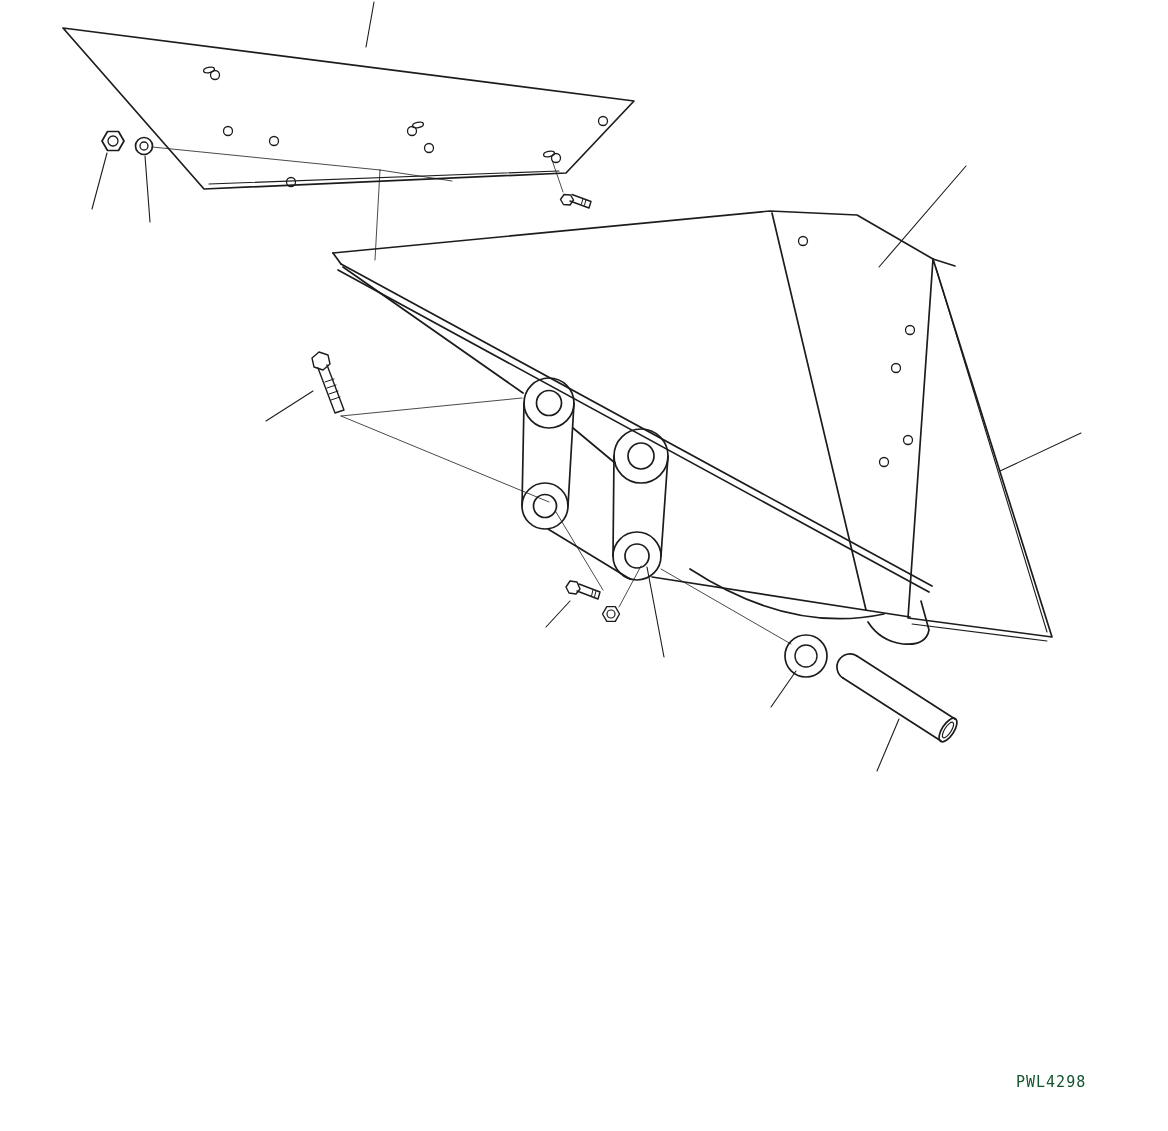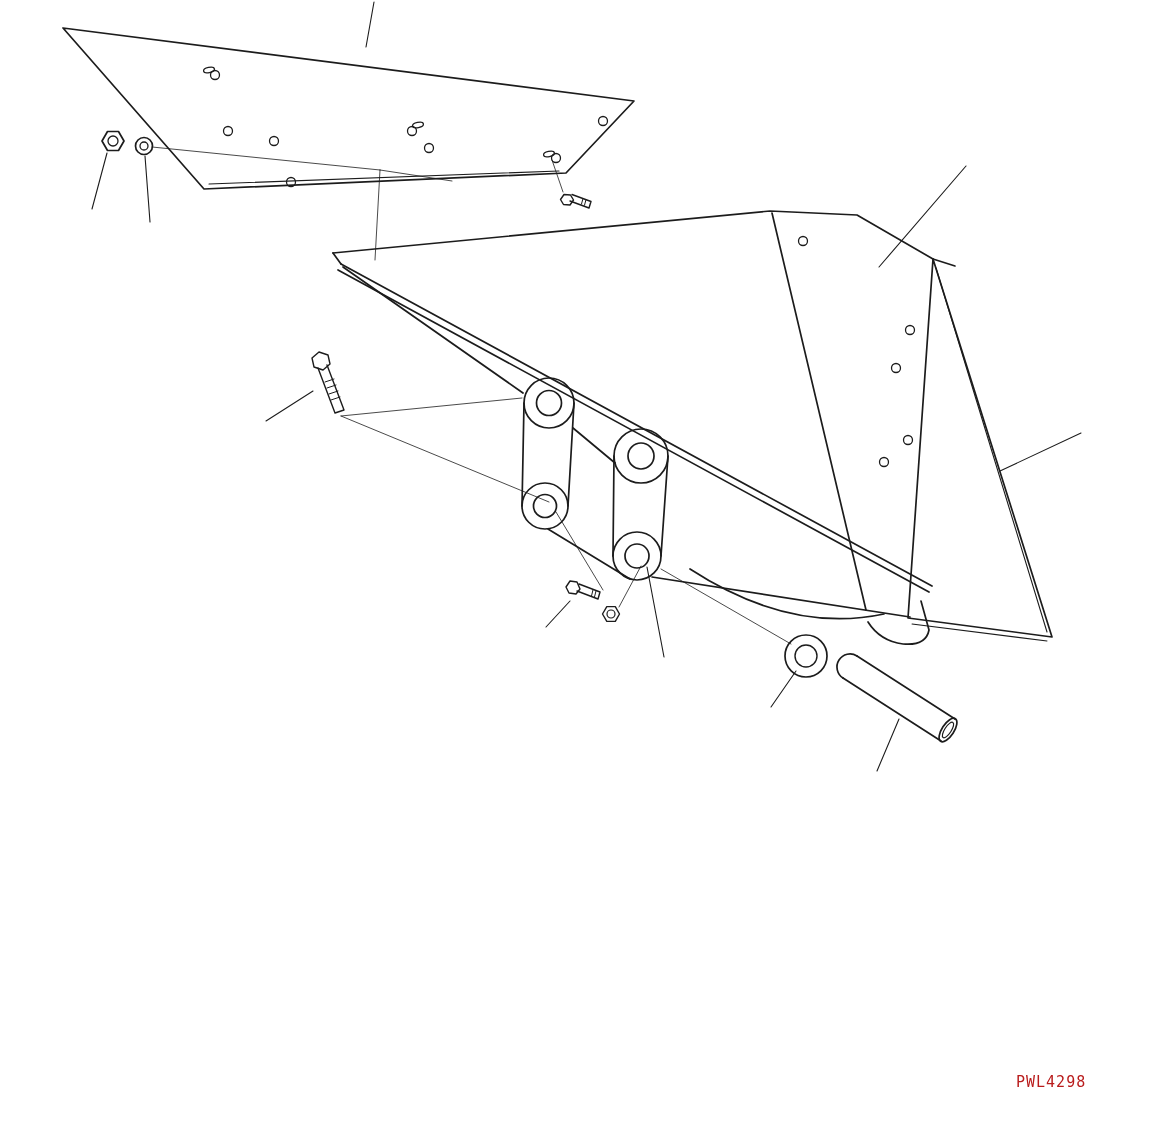--- a/index.html
+++ b/index.html
@@ -20,21 +20,21 @@
     left: 0;
     top: 0;
   }
   .code {
     position: absolute;
     left: 1016px;
     top: 1073px;
     font-family: "DejaVu Sans Mono", monospace;
     font-size: 15px;
     letter-spacing: 1px;
-    color: #b91c1c;
+    color: #14532d;
     user-select: none;
   }
 </style>
 </head>
 <body>
 
 <div class="canvas">
   <svg width="1168" height="1131" viewBox="0 0 1168 1131">
     <g fill="none" stroke="#1c1c1c" stroke-width="1.7" stroke-linejoin="round" stroke-linecap="round">
 

